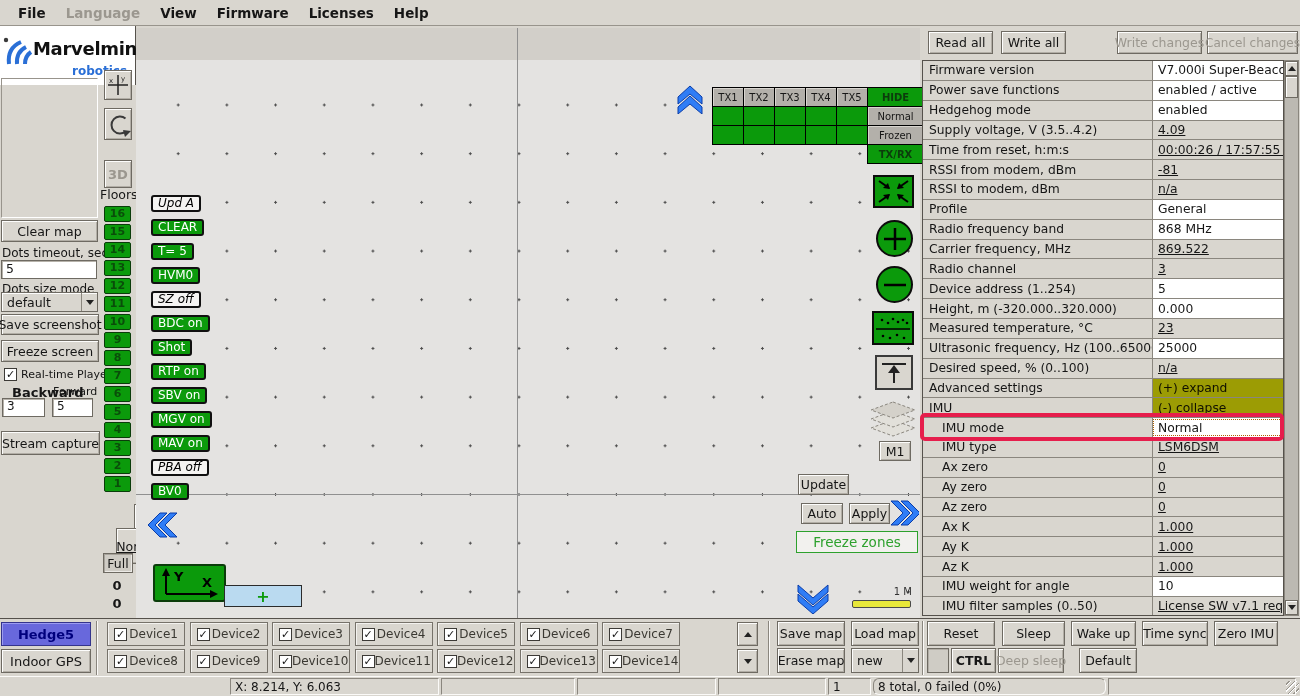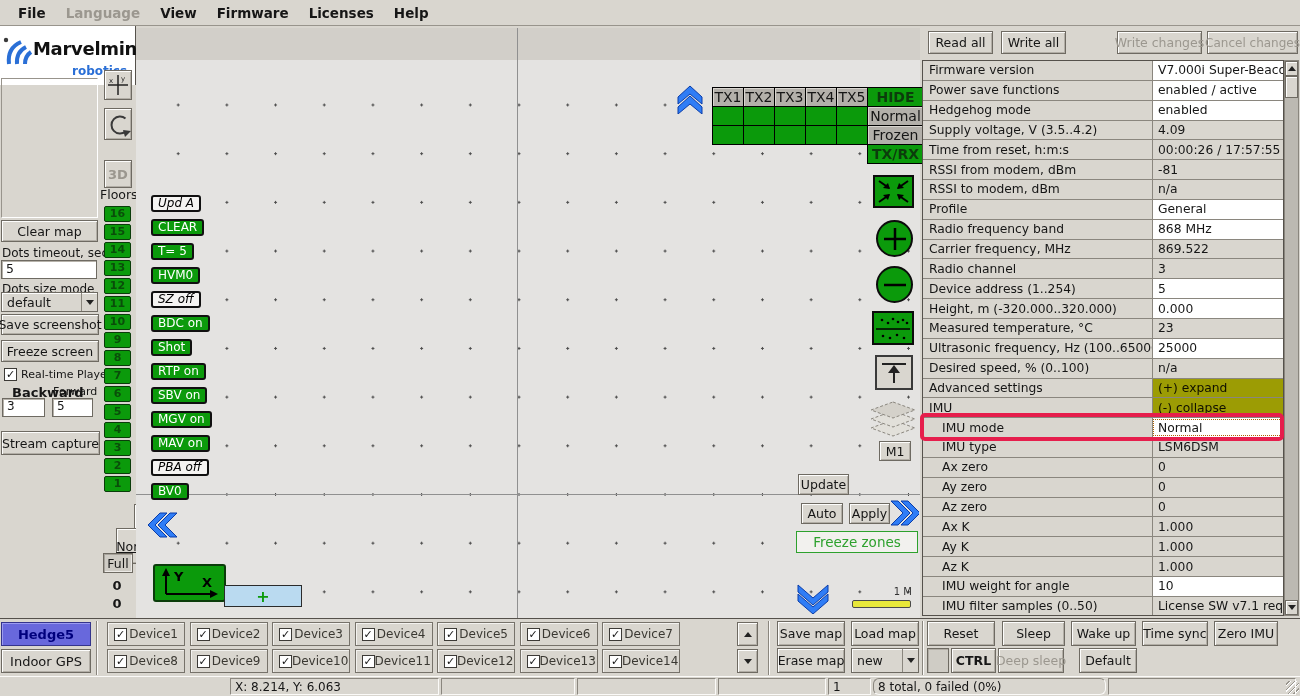--- a/index.html
+++ b/index.html
@@ -82,21 +82,21 @@
   #map-left-btns { left:15px; top:167px; }
   .map-btn { display:block; height:17px; line-height:13px; margin-bottom:7px; padding:0 5px;
     border:2px solid #101010; border-radius:3px; font-size:12px; width:fit-content; }
   .map-btn.green { background:var(--green); color:#fff; }
   .map-btn.light { background:#f5f4f2; color:#000;font-style:italic; }
 
   
   #tx-table { left:577px; top:60px; }
   .tx-row { display:flex; margin-top:-1px; }
   .tx-cell { width:32px; height:20px; border:1px solid #000; margin-left:-1px;
-    font-size:14px; display:flex; align-items:center; justify-content:center; }
+    font-size:10px; display:flex; align-items:center; justify-content:center; }
   .tx-cell.head { background:#b3b0aa; box-shadow:inset 1px 1px 0 #d8d5cf; }
   .tx-cell.body { background:var(--green); }
   .tx-cell.side { width:57px; }
   .tx-cell.side.green { background:var(--green); font-weight:bold; color:#0c3c0c; }
   .tx-cell.side.gray { background:#b3b0aa; box-shadow:inset 1px 1px 0 #d8d5cf; }
   .tx-cell.ghost { visibility:hidden; }
 
   
   .gicon { background:var(--green); border:2px solid #0c0c0c; display:flex; align-items:center; justify-content:center; }
   #icon-fit { left:737px; top:147px; width:41px; height:33px; }
@@ -127,21 +127,21 @@
   #btn-read-all { left:8px; top:3px; width:65px; height:23px; }
   #btn-write-all { left:81px; top:3px; width:65px; height:23px; }
   #btn-write-changes { left:197px; top:3px; width:85px; height:23px; }
   #btn-cancel-changes { left:287px; top:3px; width:91px; height:23px; font-size:12px; }
   #ptable { left:2px; top:32px; width:362px; height:556px; border:1px solid #55514b; background:#d9d6cf; overflow:hidden; }
   .prow { display:flex; height:19.857px; border-bottom:1px solid #8a867e; }
   .plabel { flex:0 0 229px; padding-left:6px; display:flex; align-items:center; font-size:12.3px; background:#d9d6cf; overflow:hidden; white-space:nowrap; }
   .plabel.indent { padding-left:19px; }
   .pval { flex:1; padding-left:5px; display:flex; align-items:center; font-size:12.3px; border-left:1px solid #8a867e; overflow:hidden; white-space:nowrap; }
   .pval.v-white { background:#fff; }
-  .pval.v-gray { background:#d9d6cf; }
+  .pval.v-gray { background:#d9d6cf;text-decoration:underline; }
   .pval.v-olive { background:var(--olive); color:#101000; }
   .pval.focused { outline:1px dotted #b06200; outline-offset:-2px; }
   #imu-highlight { border:4px solid var(--hl-red); border-radius:5px; left:0px; width:364px; pointer-events:none; }
   
   #pscroll { left:364px; top:32px; width:15px; height:556px; background:#bcb9b2; border:1px solid #8a867e; }
   .sc-btn { position:absolute; left:0; width:13px; height:15px; background:#d9d6cf; border:1px solid #6e6a62;
     box-shadow:inset 1px 1px 0 #fdfdfc; display:flex; align-items:center; justify-content:center; }
   #pthumb { position:absolute; left:0; top:15px; width:13px; height:22px; background:#d9d6cf; border:1px solid #6e6a62; box-shadow:inset 1px 1px 0 #fdfdfc; }
 
   

